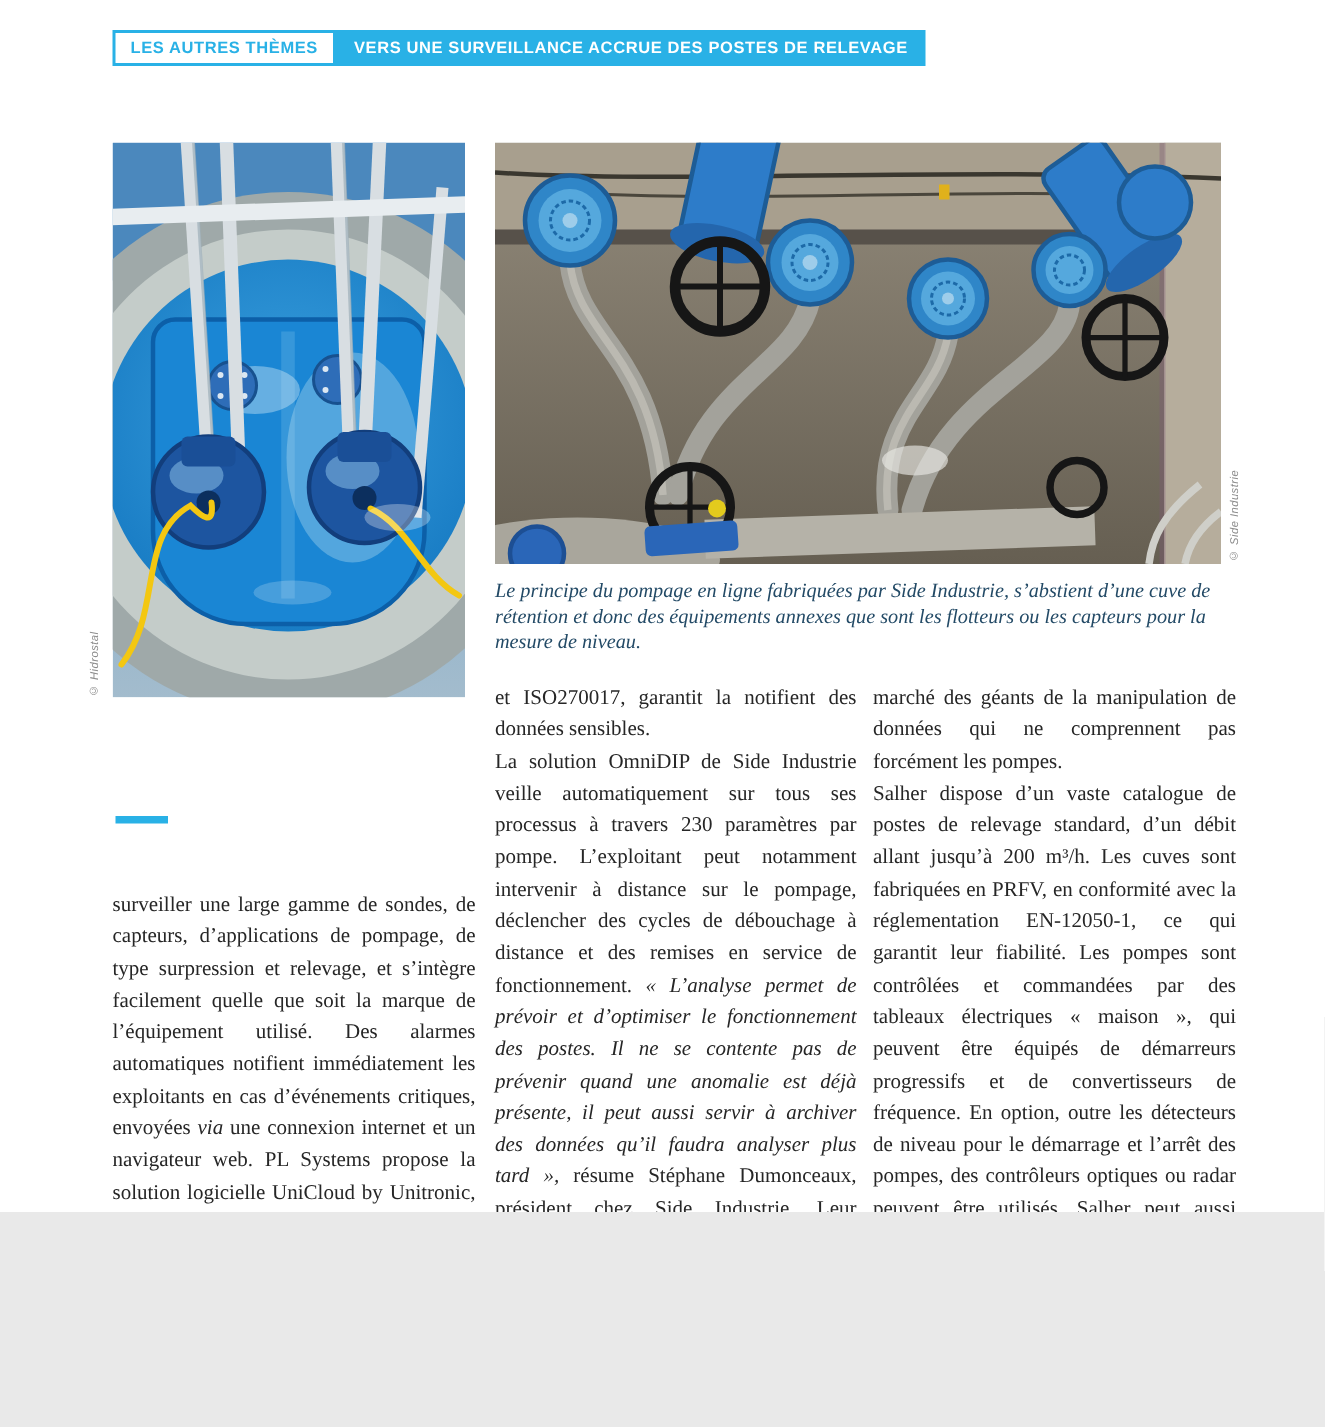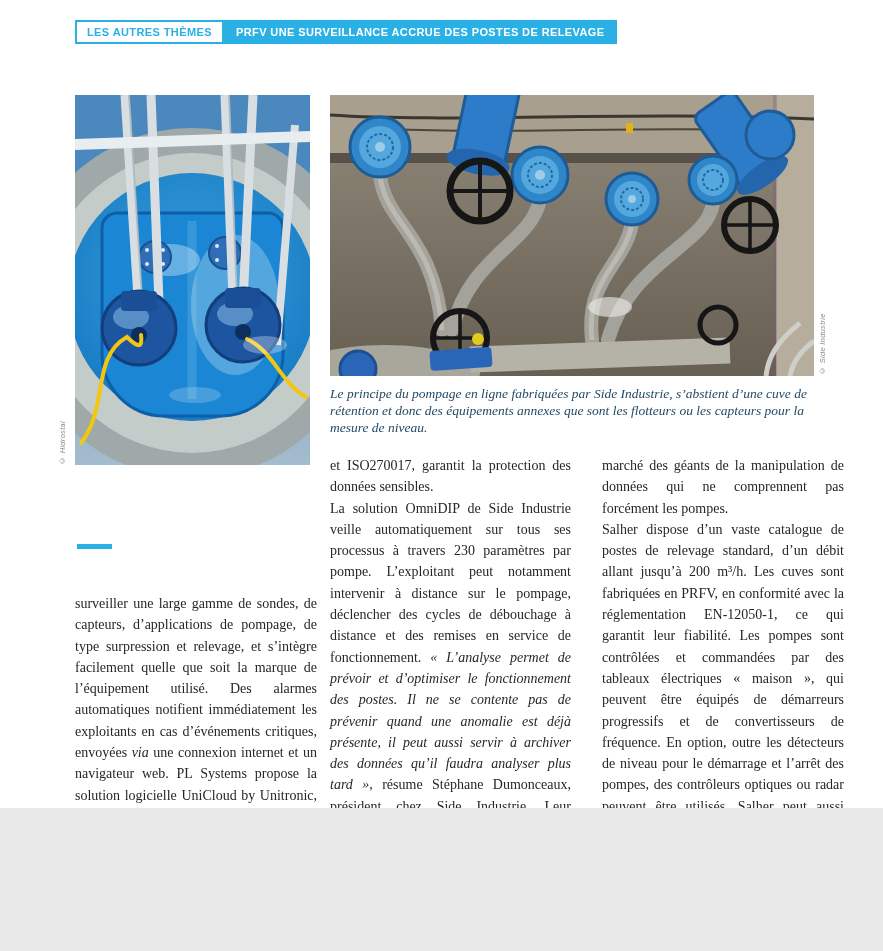--- a/index.html
+++ b/index.html
@@ -34,31 +34,31 @@
                   font-size:13.5px; line-height:17px; }
   .caption-left { position:absolute; left:77px; top:476px; width:230px;
                   font-size:13px; line-height:16.5px; white-space:pre-line; }
   .accent-bar { position:absolute; left:77px; top:544px; width:35px; height:5px; background:#29b1e6; }
   
   .col { position:absolute; width:242px; font-size:14px; line-height:21.3px; color:#262626;
          text-align:justify; hyphens:auto; -webkit-hyphens:auto; }
   .col p { margin:0; }
   .col-1 { left:75px;  top:593px; }
   .col-2 { left:330px; top:455px; width:241px; }
-  .col-3 { left:582px; top:455px; height:496px; overflow:hidden;margin-left:20px; }
+  .col-3 { left:582px; top:455px; height:496px; overflow:hidden; }
   .it { font-style:italic; }
 </style>
 </head>
 <body>
 
 <div class="page">
 
   <div class="kicker">
     <div class="tag">LES AUTRES THÈMES</div>
-    <div class="bar">PRFV UNE SURVEILLANCE ACCRUE DES POSTES DE RELEVAGE</div>
+    <div class="bar">VERS UNE SURVEILLANCE ACCRUE DES POSTES DE RELEVAGE</div>
   </div>
 
   <div class="photo photo-left">
     <svg viewBox="0 0 235 370" preserveAspectRatio="none">
       <defs>
         <linearGradient id="lpbg" x1="0" y1="0" x2="0" y2="1">
           <stop offset="0" stop-color="#5b92c2"></stop>
             <stop offset="0.5" stop-color="#7fa9c9"></stop>
             <stop offset="1" stop-color="#a3bccd"></stop>
         </linearGradient>
@@ -206,21 +206,21 @@
   </div>
   <div class="credit credit-main">© Side Industrie</div>
 
   <div class="caption caption-main">Le principe du pompage en ligne fabriquées par Side Industrie, s’abstient d’une cuve de rétention et donc des équipements annexes que sont les flotteurs ou les capteurs pour la mesure de niveau.</div>
   <div class="accent-bar"></div>
 
   <div class="col col-1">
     <p><span>surveiller une large gamme de sondes, de capteurs, d’applications de pompage, de type surpression et relevage, et s’intègre facilement quelle que soit la marque de l’équipement utilisé. Des alarmes automatiques notifient immédiatement les exploitants en cas d’événements critiques, envoyées </span><span class="it">via</span><span> une connexion internet et un navigateur web. PL Systems propose la solution logicielle UniCloud by Unitronic, installée sur les automates Unitronics, qui permet de surveiller à distance, en temps réel, les postes de relevage à partir d’un smartphone ou d’un PC. Cette plateforme sécurisée, certifiée ISO27001</span></p>
   </div>
   <div class="col col-2">
-    <p><span>et ISO270017, garantit la protection des données sensibles.</span></p>
+    <p><span>et ISO270017, garantit la notifient des données sensibles.</span></p>
     <p><span>La solution OmniDIP de Side Industrie veille automatiquement sur tous ses processus à travers 230 paramètres par pompe. L’exploitant peut notamment intervenir à distance sur le pompage, déclencher des cycles de débouchage à distance et des remises en service de fonctionnement. </span><span class="it">« L’analyse permet de prévoir et d’optimiser le fonctionnement des postes. Il ne se contente pas de prévenir quand une anomalie est déjà présente, il peut aussi servir à archiver des données qu’il faudra analyser plus tard »,</span><span> résume Stéphane Dumonceaux, président chez Side Industrie. Leur solution est pour le moment plébiscitée par les industriels, plus que par les collectivités. </span><span class="it">« Pourtant notre solution permet de profiter de toutes les capacités de nos pompes ».</span><span> Sous-entendu : il existe sur ce</span></p>
   </div>
   <div class="col col-3">
     <p><span>marché des géants de la manipulation de données qui ne comprennent pas forcément les pompes.</span></p>
     <p><span>Salher dispose d’un vaste catalogue de postes de relevage standard, d’un débit allant jusqu’à 200 m³/h. Les cuves sont fabriquées en PRFV, en conformité avec la réglementation EN-12050-1, ce qui garantit leur fiabilité. Les pompes sont contrôlées et commandées par des tableaux électriques « maison », qui peuvent être équipés de démarreurs progressifs et de convertisseurs de fréquence. En option, outre les détecteurs de niveau pour le démarrage et l’arrêt des pompes, des contrôleurs optiques ou radar peuvent être utilisés. Salher peut aussi concevoir des postes sur mesure pour répondre à tout type de demande. Wilo fabrique ses propres armoires de commande, avec une offre standard et une offre personnalisée où le client peut ainsi définir à la carte les paramètres à surveiller. </span><span class="it">« Sur nos pompes, il est possible de contrôler la vibration du moteur ou de détecter une intrusion d’eau par exemple,</span></p>
   </div>
 
   <div class="photo photo-bottom">
     <svg viewBox="0 0 503 66" preserveAspectRatio="none">
       <defs>

